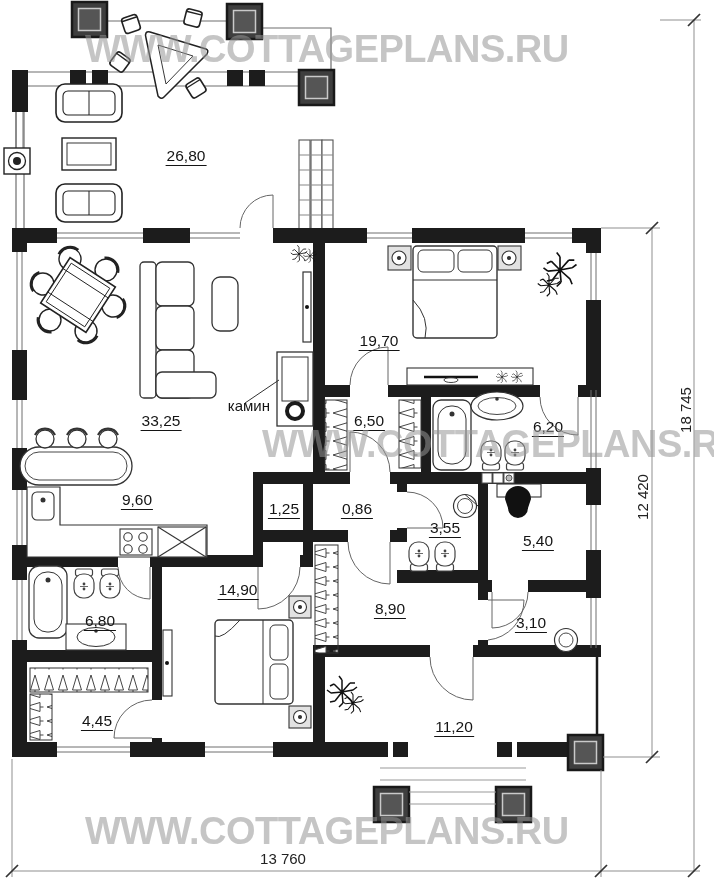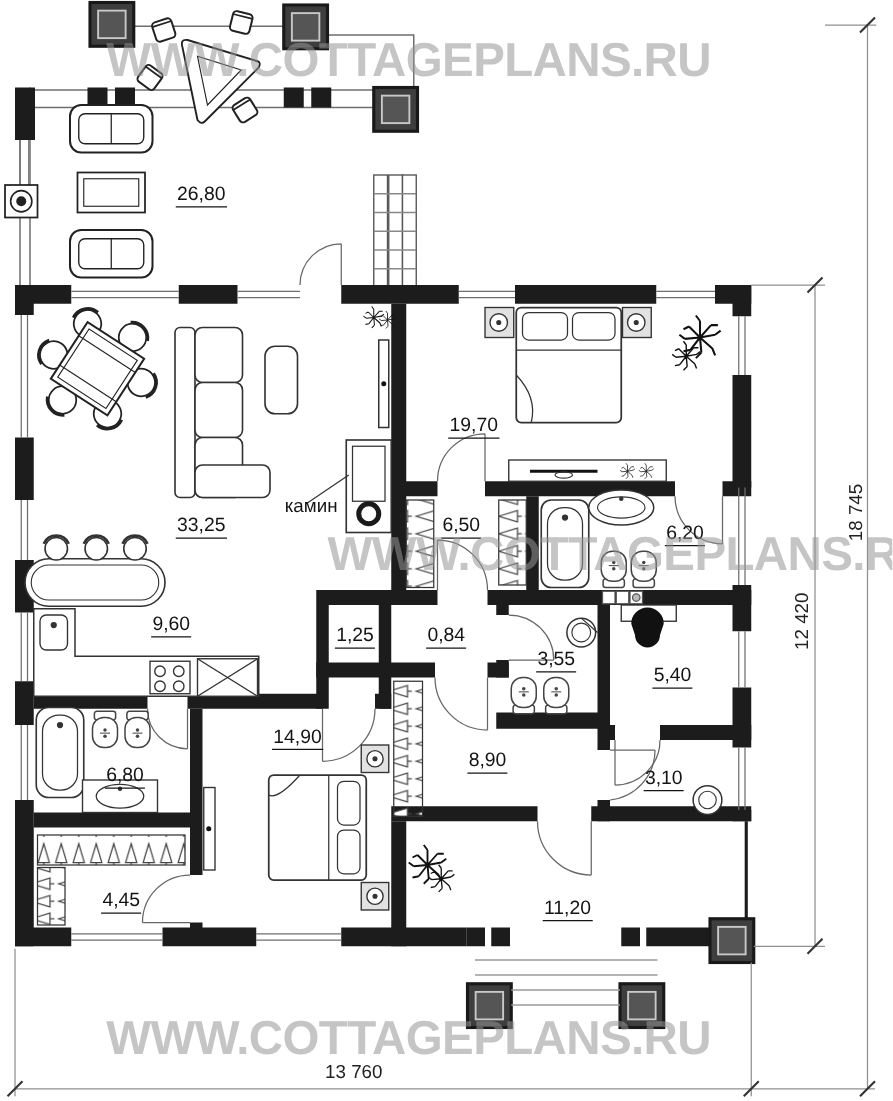--- a/index.html
+++ b/index.html
@@ -462,28 +462,28 @@
           <path d="M595,877 L607,865"></path>
           <path d="M688,877 L700,865"></path>
       <path d="M646,234 L658,222"></path>
           <path d="M646,763 L658,751"></path>
       <path d="M688,26 L700,14"></path>
     </g>
   </g>
 </svg>
 
   <div id="labels">
-      <div class="room-label" style="left: 161px; top: 156px;"><span>26,80</span></div>
+      <div class="room-label" style="left: 186px; top: 156px;"><span>26,80</span></div>
       <div class="room-label" style="left: 379px; top: 341px;"><span>19,70</span></div>
       <div class="room-label" style="left: 161px; top: 421px;"><span>33,25</span></div>
       <div class="room-label" style="left: 369px; top: 421px;"><span>6,50</span></div>
       <div class="room-label" style="left: 548px; top: 427px;"><span>6,20</span></div>
       <div class="room-label" style="left: 137px; top: 500px;"><span>9,60</span></div>
       <div class="room-label" style="left: 284px; top: 509px;"><span>1,25</span></div>
-      <div class="room-label" style="left: 357px; top: 509px;"><span>0,84</span></div>
+      <div class="room-label" style="left: 357px; top: 509px;"><span>0,86</span></div>
       <div class="room-label" style="left: 445px; top: 528px;"><span>3,55</span></div>
       <div class="room-label" style="left: 538px; top: 541px;"><span>5,40</span></div>
       <div class="room-label" style="left: 238px; top: 590px;"><span>14,90</span></div>
       <div class="room-label" style="left: 100px; top: 621px;"><span>6,80</span></div>
       <div class="room-label" style="left: 390px; top: 609px;"><span>8,90</span></div>
       <div class="room-label" style="left: 531px; top: 623px; text-align: right;"><span>3,10</span></div>
       <div class="room-label" style="left: 97px; top: 721px;"><span>4,45</span></div>
       <div class="room-label" style="left: 454px; top: 727px;"><span>11,20</span></div>
     </div>
 

